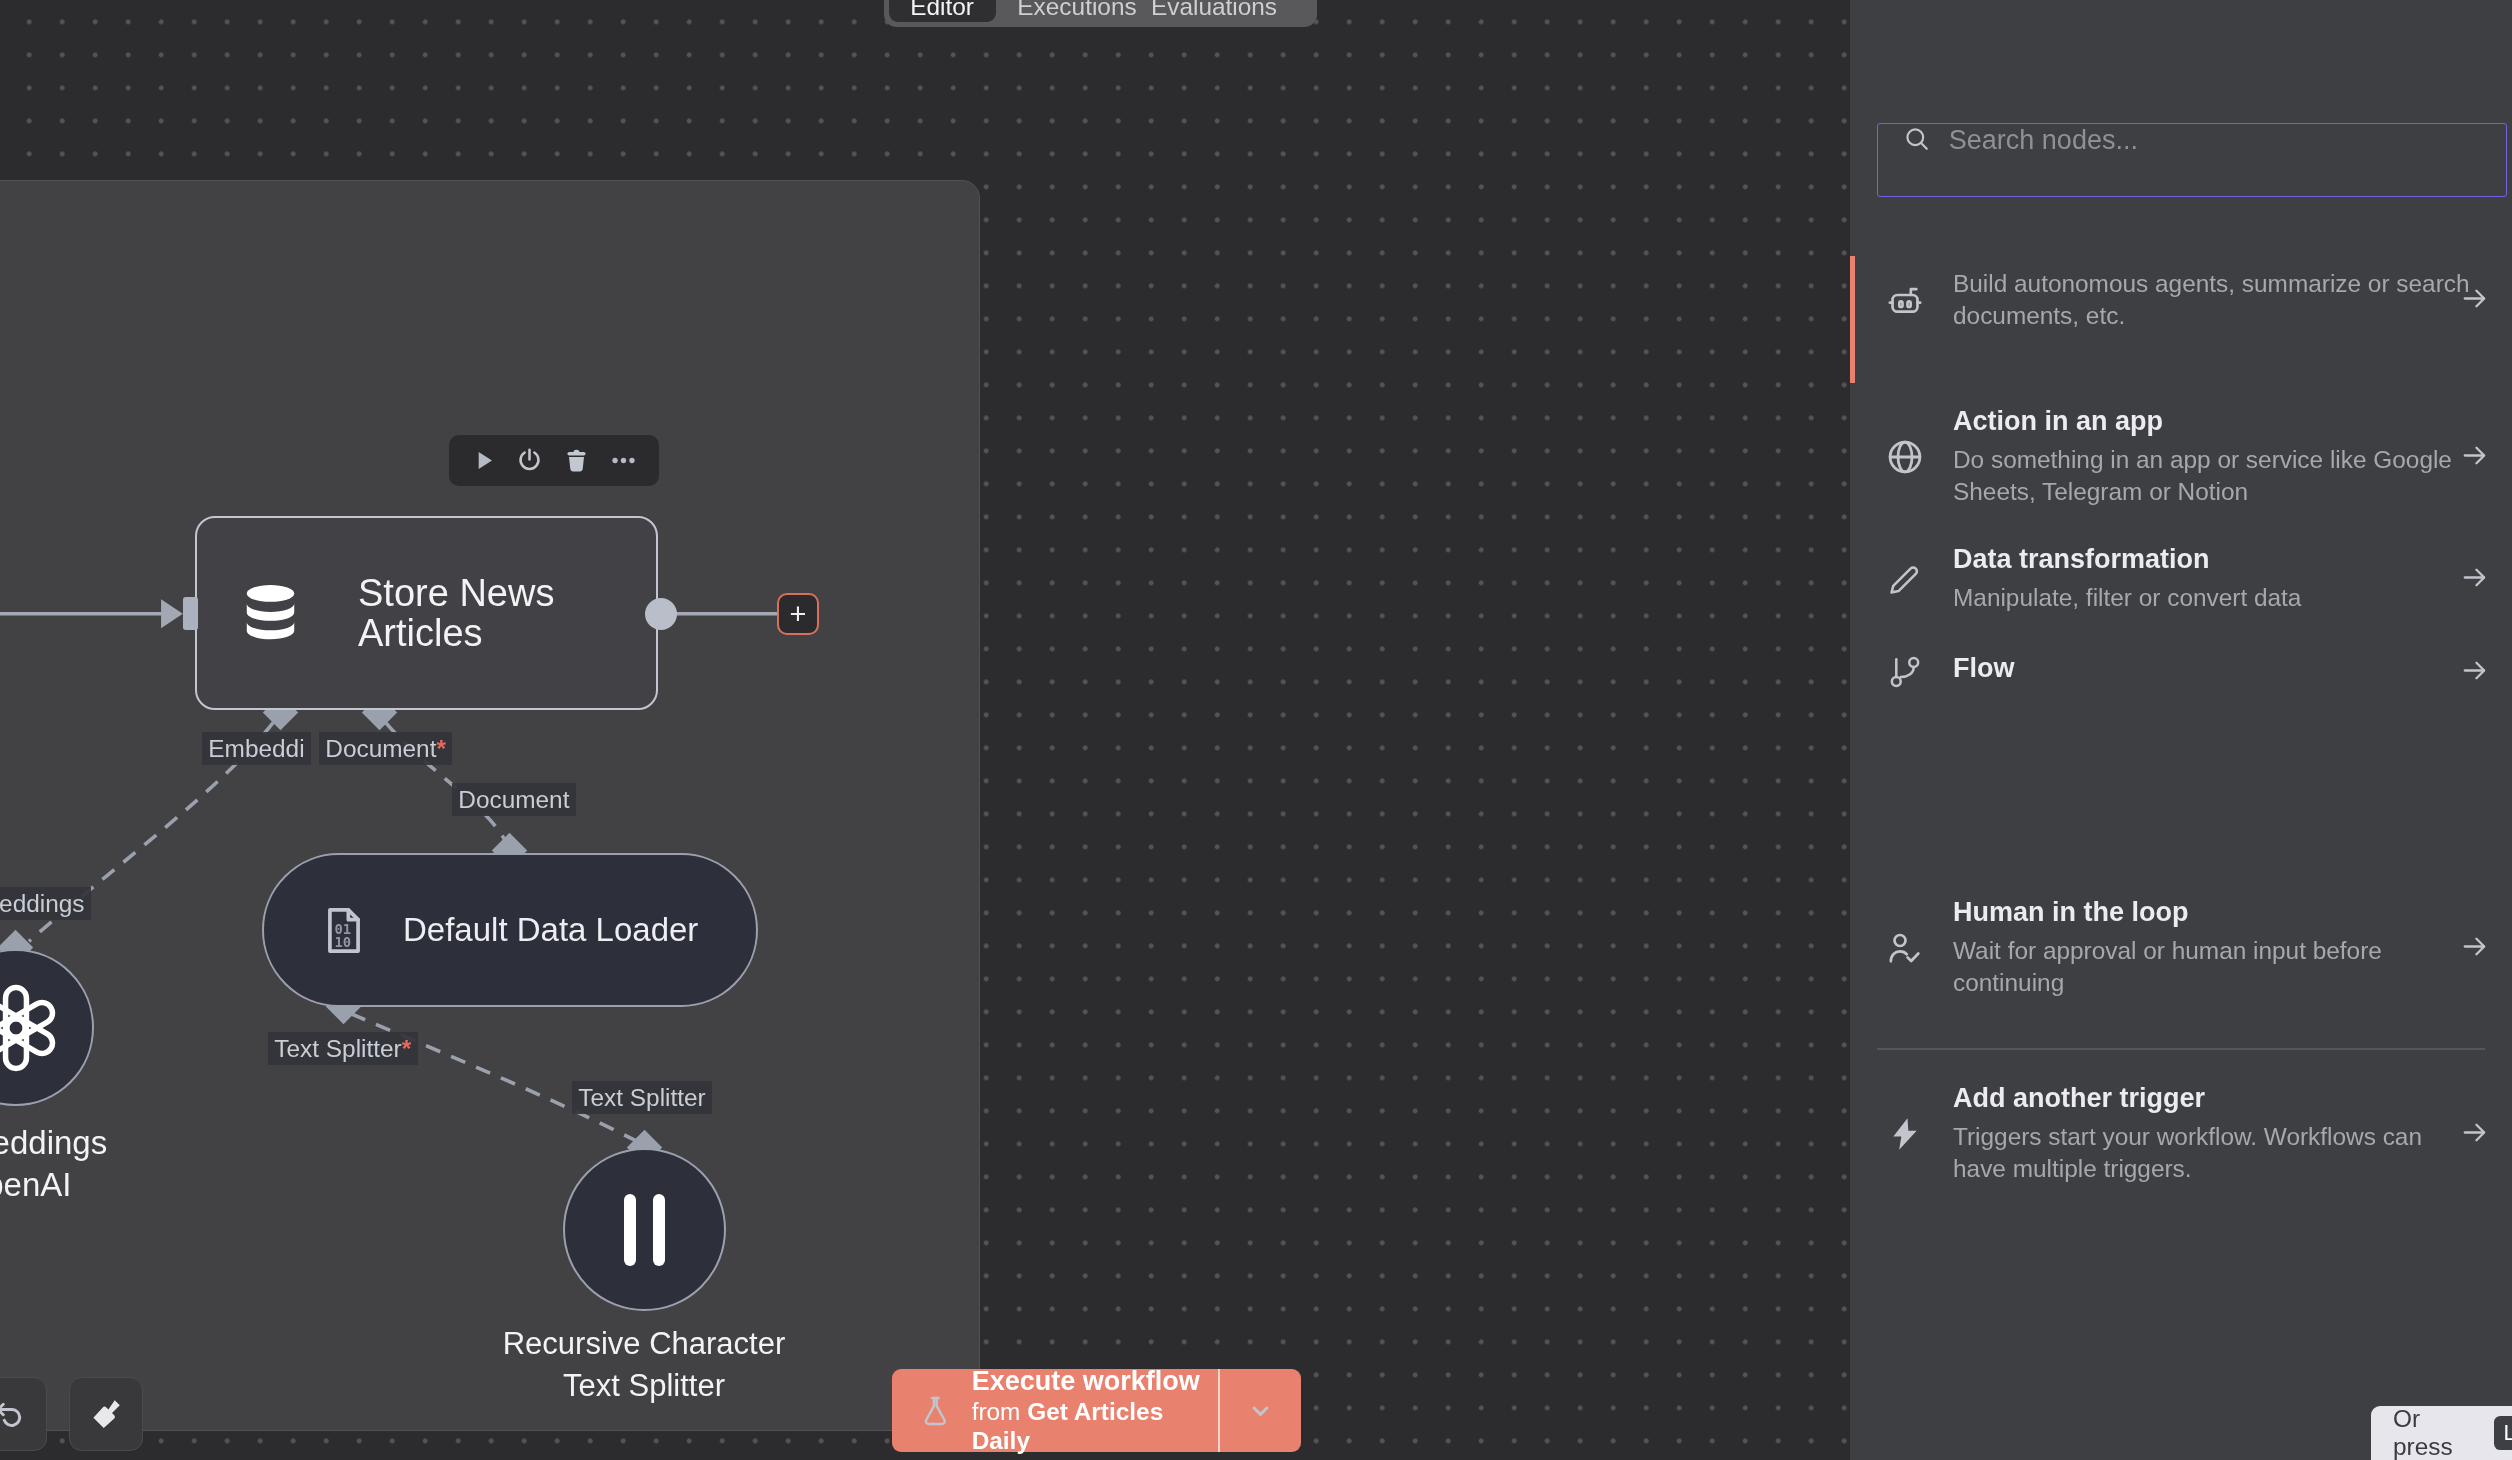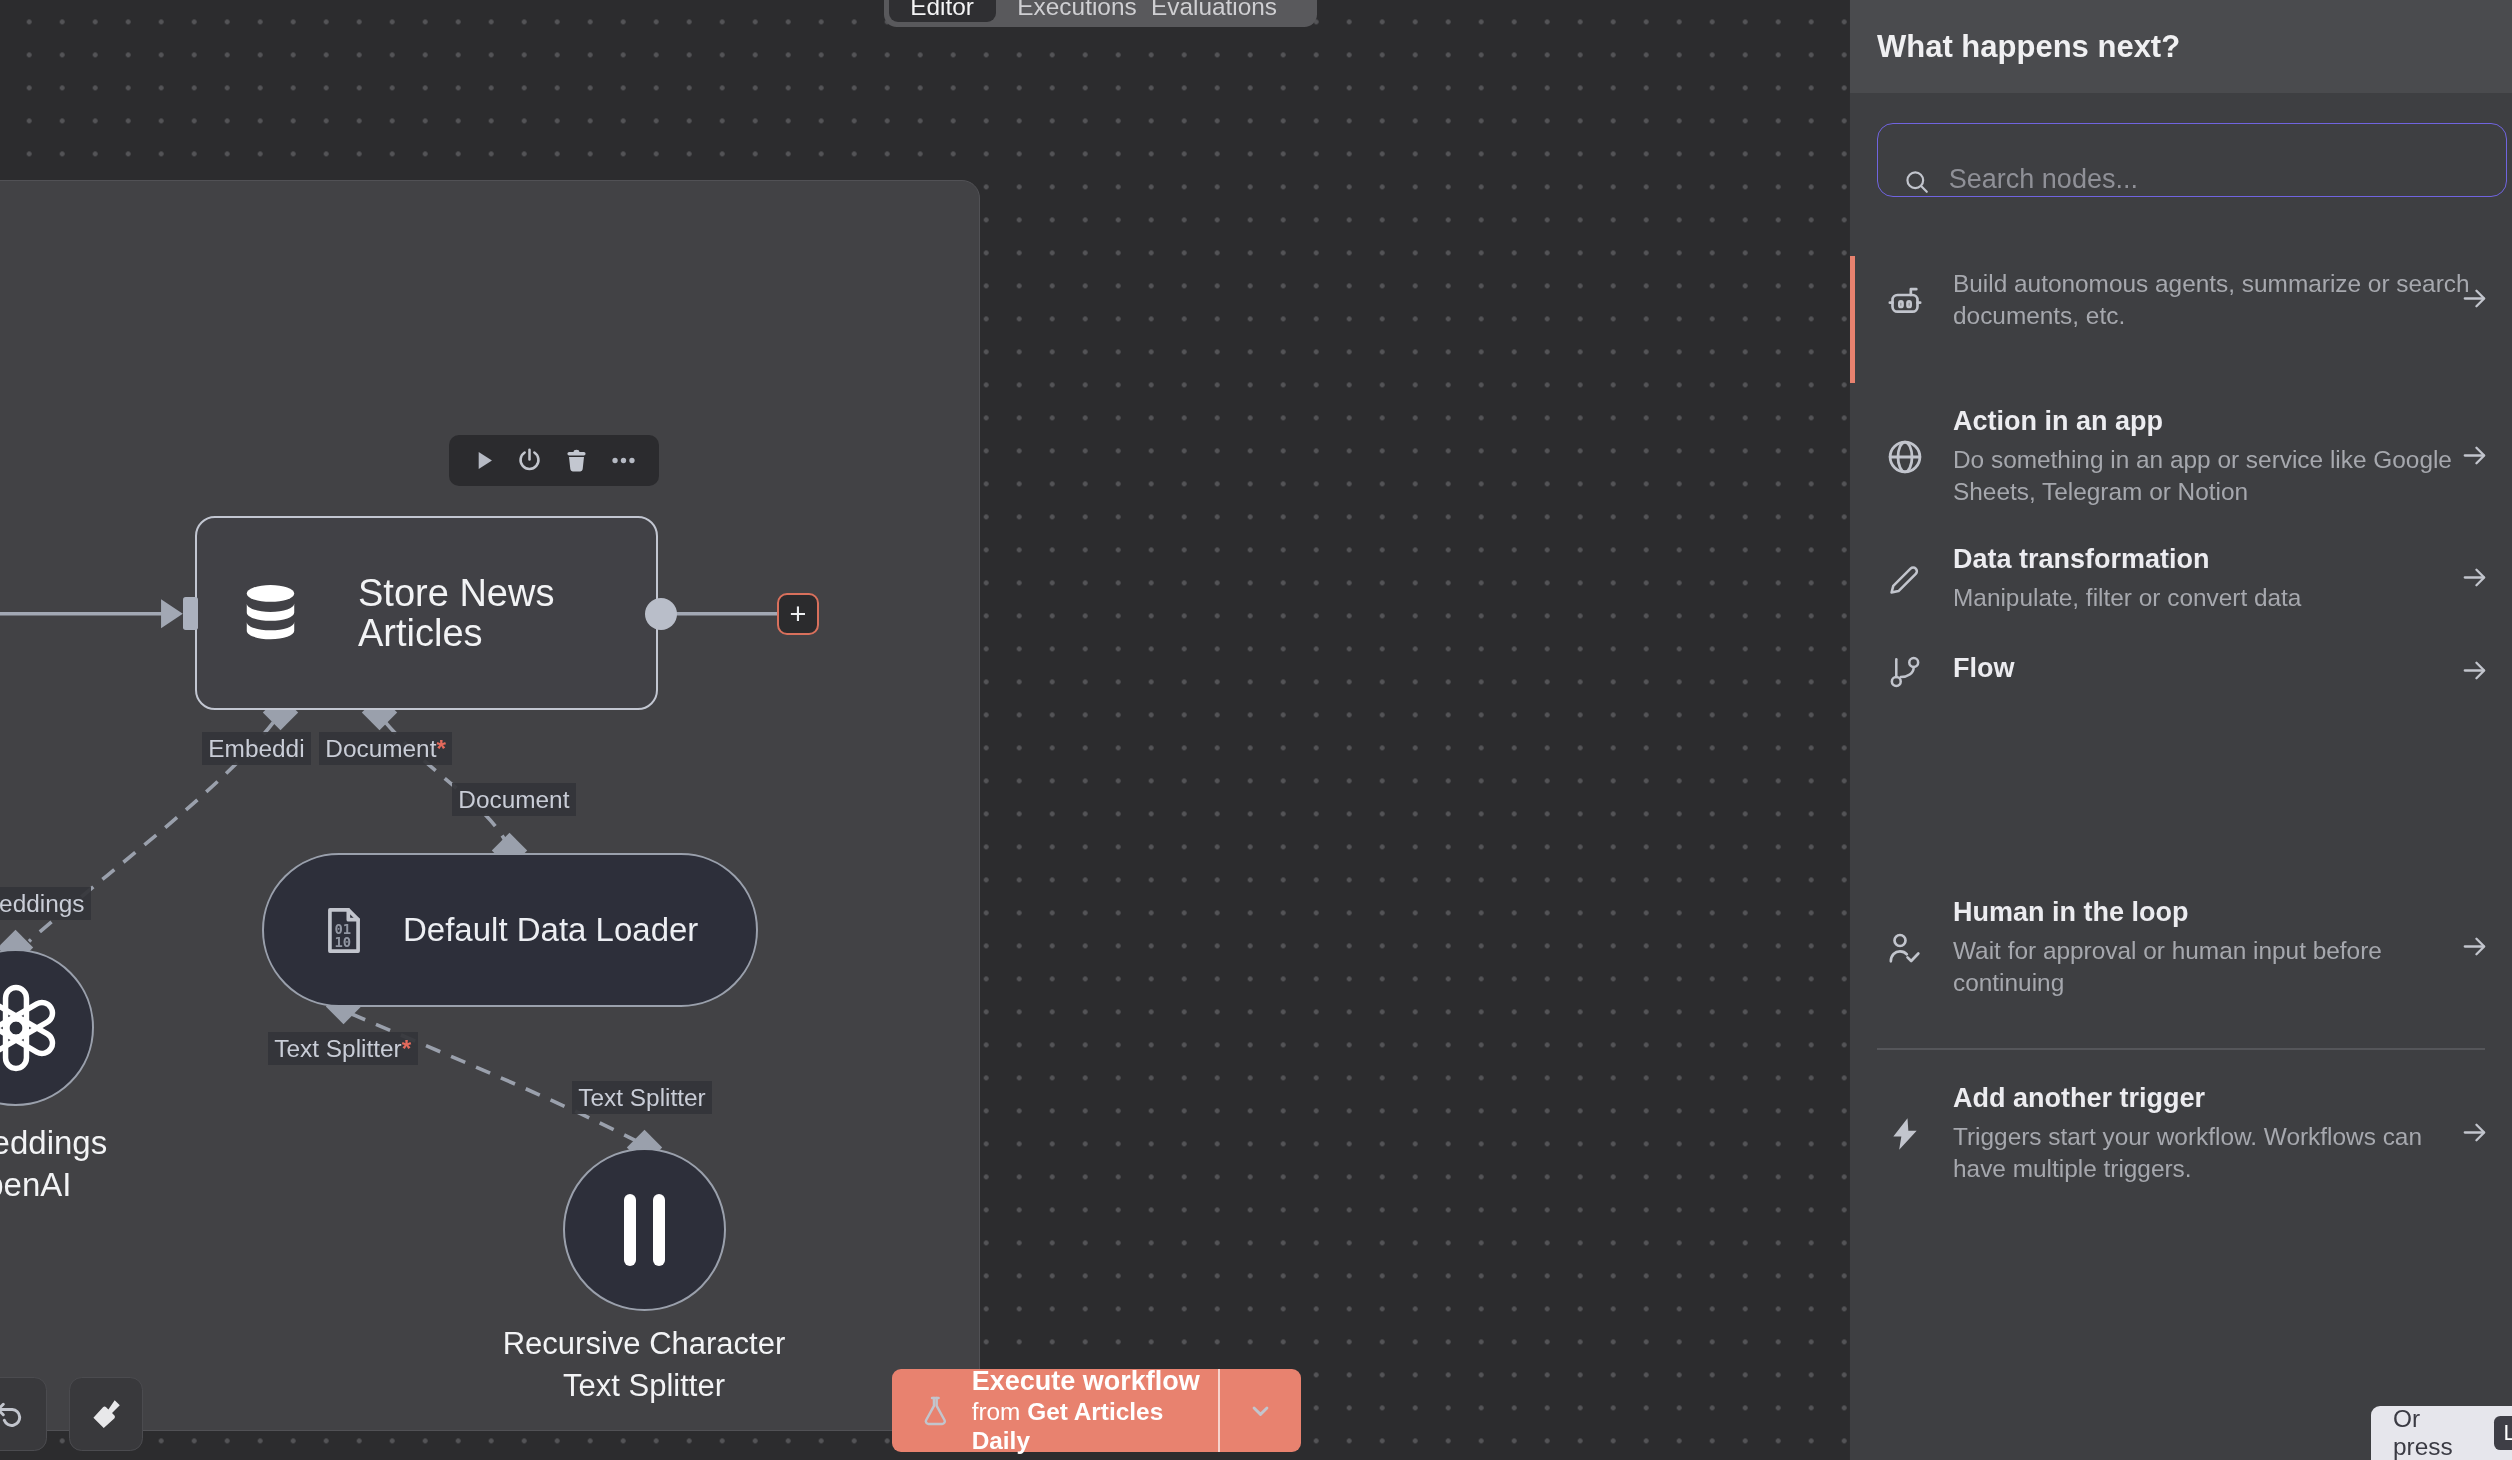--- a/index.html
+++ b/index.html
@@ -51,21 +51,21 @@
   .exec .t1{font-size:27px;font-weight:700;line-height:31px;}
   .exec .t2{font-size:24.4px;line-height:29px;}
   .exec .t2 b{font-weight:700;}
   .exec .div{width:1.8px;background:rgba(255,255,255,.65);}
   .exec .right{width:81px;display:flex;align-items:center;justify-content:center;}
   
   .panel{position:absolute;left:1849px;top:0;width:663px;height:1461px;background:#3e3f42;border-left:0.9px solid #2d2d2f;}
   .panel-header{position:absolute;left:0;top:0;width:100%;height:93px;background:#4a4b4e;display:flex;align-items:center;}
   .panel-header h1{margin:0 0 0 27px;font-size:31px;font-weight:700;color:#f0f0f2;}
   .search{position:absolute;left:27px;top:123px;width:630px;height:74px;box-sizing:border-box;
-          border:1.8px solid #7064e0;border-radius:16px;display:flex;align-items:flex-end;background:transparent;}
+          border:1.8px solid #7064e0;border-radius:3px;display:flex;align-items:flex-start;background:transparent;}
   .search svg{margin:0 16.3px 0 23.5px;flex:none;}
   .search input{background:transparent;border:none;outline:none;color:#d5d5da;font-size:27px;width:100%;
                 font-family:"Liberation Sans","DejaVu Sans",sans-serif;}
   .search input::placeholder{color:#8f9097;}
   .scroll-accent{position:absolute;left:0;top:256px;width:5.4px;height:127px;background:#e8826f;}
   .item{position:absolute;left:0;width:663px;display:flex;align-items:center;}
   .item .ic{width:42px;flex:none;margin-left:34px;display:flex;justify-content:center;}
   .item .txt{margin-left:27px;width:525px;}
   .item .txt h3{margin:0 0 6.3px 0;font-size:27px;font-weight:700;color:#ececf0;line-height:33px;}
   .item .txt p{margin:0;font-size:24.4px;color:#a6a8ae;line-height:32px;}
@@ -221,23 +221,20 @@
     </div>
     <div class="div"></div>
     <div class="right">
       <svg width="31" height="31" viewBox="0 0 24 24" class="icon-stroke" stroke="#fff" stroke-width="2.2">
           <path d="M7 10 l5 5 5 -5"></path>
         </svg>
     </div>
   </div>
 
   <aside class="panel">
-    <div class="panel-header">
-      <h1>What happens next?</h1>
-    </div>
 
     <div class="search">
       <svg width="29" height="29" viewBox="0 0 24 24" class="icon-stroke" stroke="#8f9097" stroke-width="1.8">
         <circle cx="11" cy="11" r="6.5"></circle>
           <path d="M15.8 15.8 L20.5 20.5"></path>
       </svg>
       <input type="text" placeholder="Search nodes..." style="">
     </div>
 
     <div class="scroll-accent"></div>

